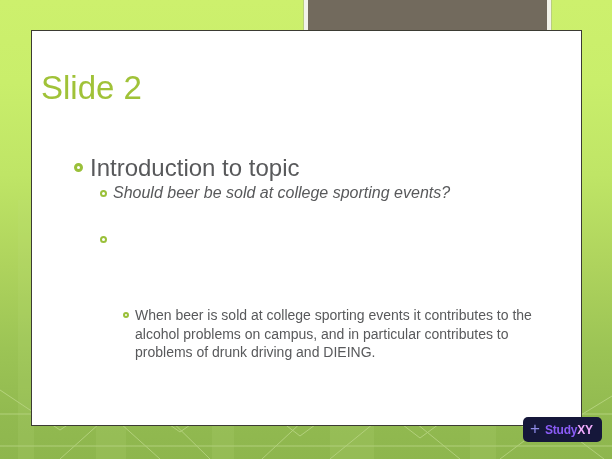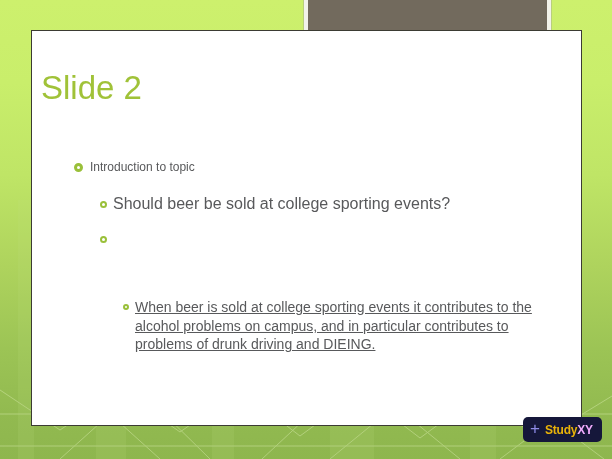--- a/index.html
+++ b/index.html
@@ -125,60 +125,60 @@
     width: 470px;
   }
   #bullet-l1 .ring {
     width: 9px;
     height: 9px;
     border-width: 3px;
     margin-top: 7px;
     margin-right: 7px;
   }
   #bullet-l1 .txt {
-    font-size: 12px;
+    font-size: 24px;
     line-height: 23px;
   }
 
   
   .lvl2 {
     left: 69px;
     width: 450px;
   }
   .lvl2 .ring {
     width: 7px;
     height: 7px;
     border-width: 2px;
     margin-top: 7px;
     margin-right: 6px;
   }
   .lvl2 .txt {
     font-size: 16px;
     line-height: 20px;
   }
-  #bullet-l2-a { top: 164px; }
+  #bullet-l2-a { top: 153px; font-style: italic; }
   #bullet-l2-b { top: 199px; }
 
   
   #bullet-l3 {
     left: 92px;
     width: 410px;
   }
   #bullet-l3 .ring {
     width: 6px;
     height: 6px;
     border-width: 2px;
     margin-top: 6px;
     margin-right: 6px;
   }
   #bullet-l3 .txt {
     font-size: 14px;
     line-height: 18.5px;
   }
-  #bullet-l3 { top: 268px; text-decoration: underline; }
+  #bullet-l3 { top: 276px; }
 
   
   #watermark {
     position: absolute;
     left: 523px;
     top: 417px;
     width: 79px;
     height: 25px;
     background: #15173a;
     border-radius: 5px;
@@ -194,21 +194,21 @@
     font-weight: 400;
     margin-right: 5px;
     margin-top: -2px;
   }
   #watermark .wm-text {
     font-size: 12px;
     font-weight: bold;
     letter-spacing: -0.2px;
     white-space: nowrap;
   }
-  #watermark .wm-study { color: #eab308; }
+  #watermark .wm-study { color: #8b5cf6; }
   #watermark .wm-xy { color: #f0abfc; }
 </style>
 </head>
 <body>
 
 <div id="slide-root">
 
   <svg id="bg-texture" viewBox="0 0 612 259" preserveAspectRatio="none" aria-hidden="true">
     <rect class="band" x="18" y="0" width="16" height="259"></rect>
     <rect class="band" x="96" y="40" width="30" height="219"></rect>

